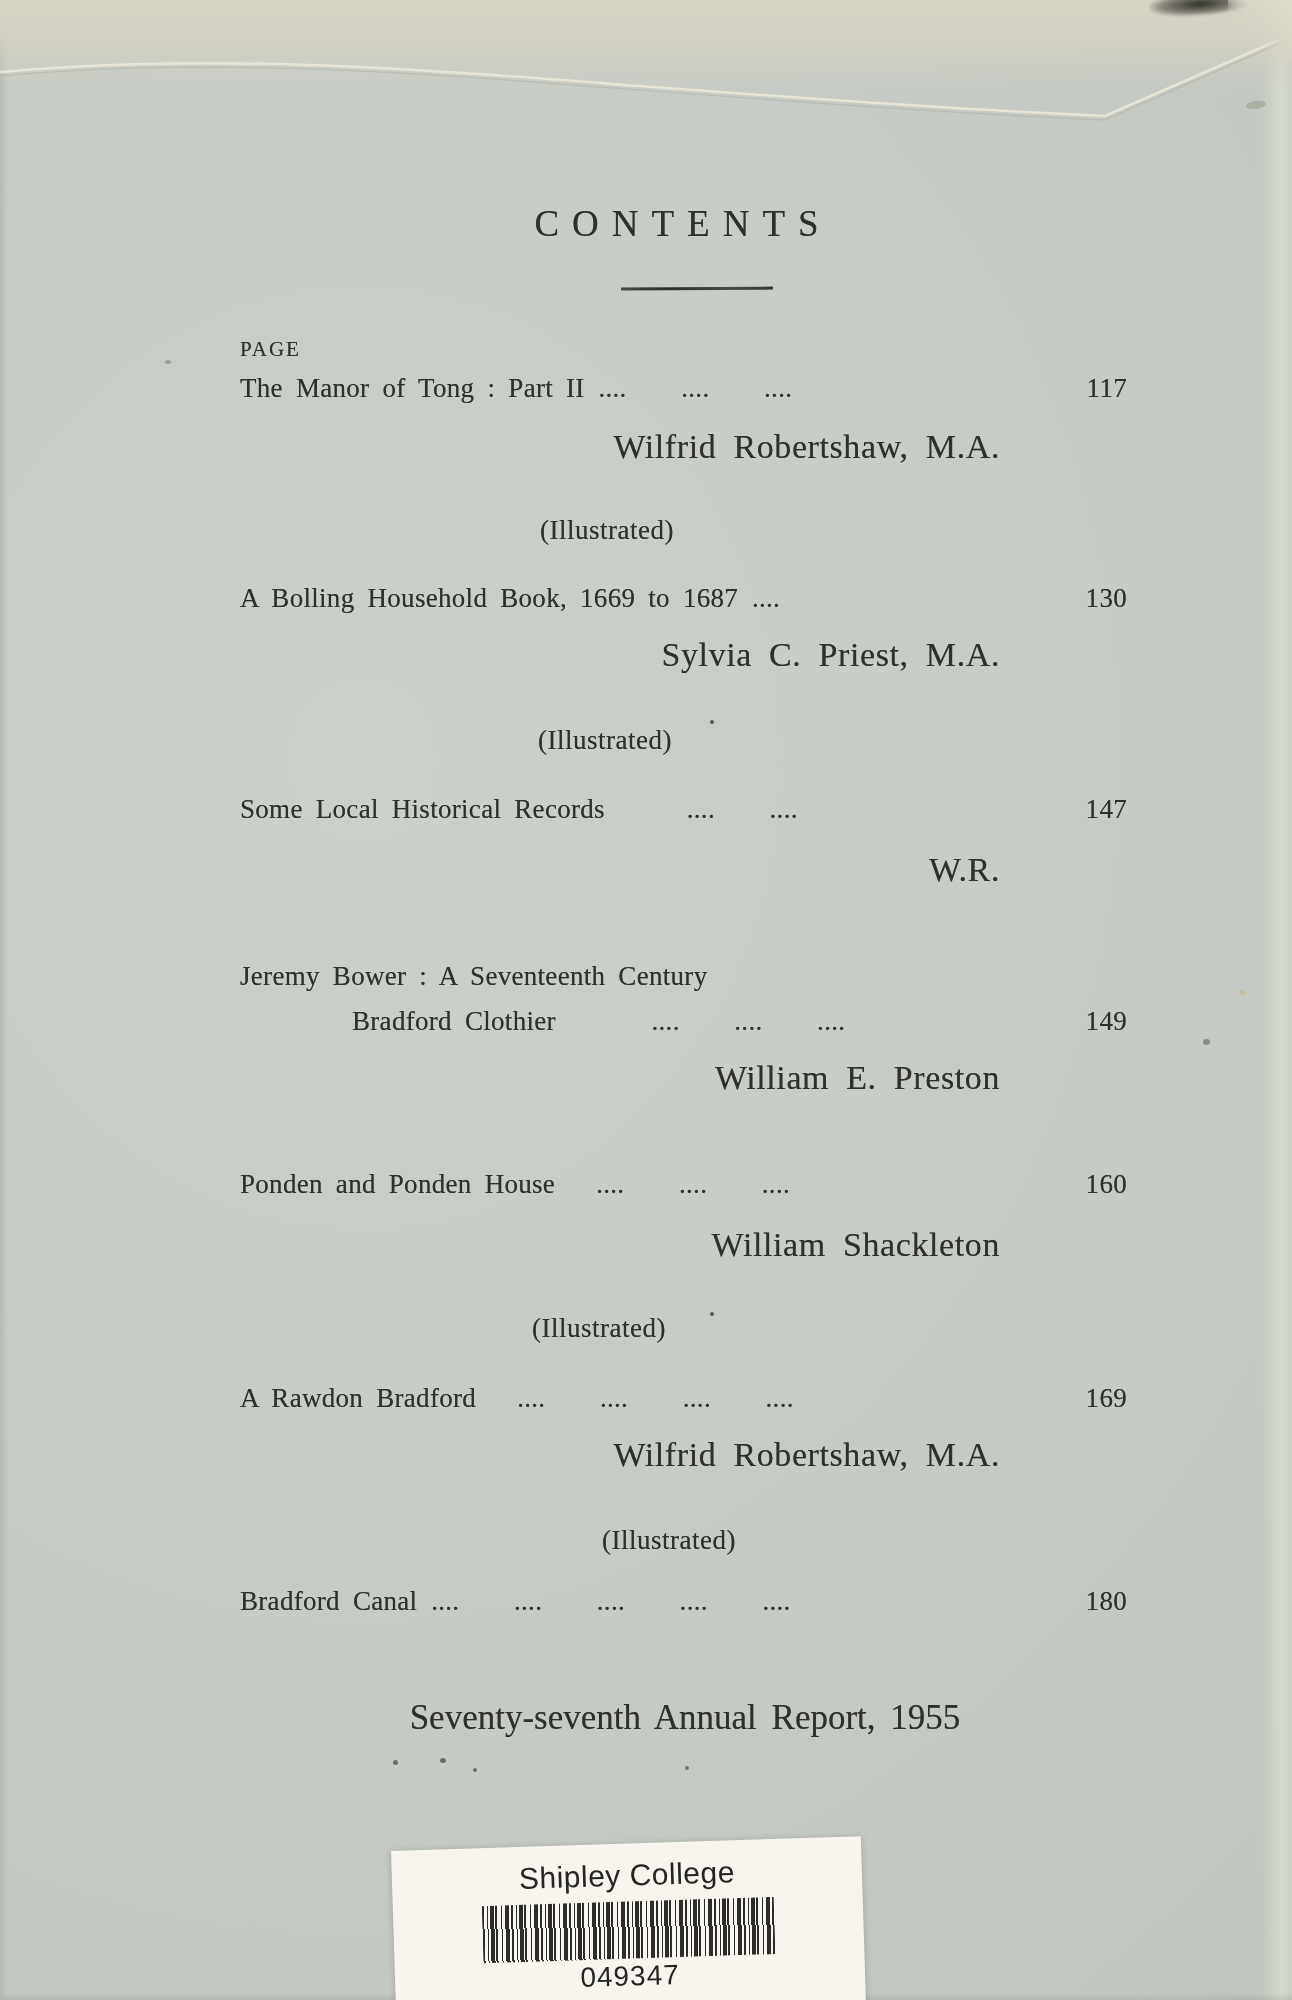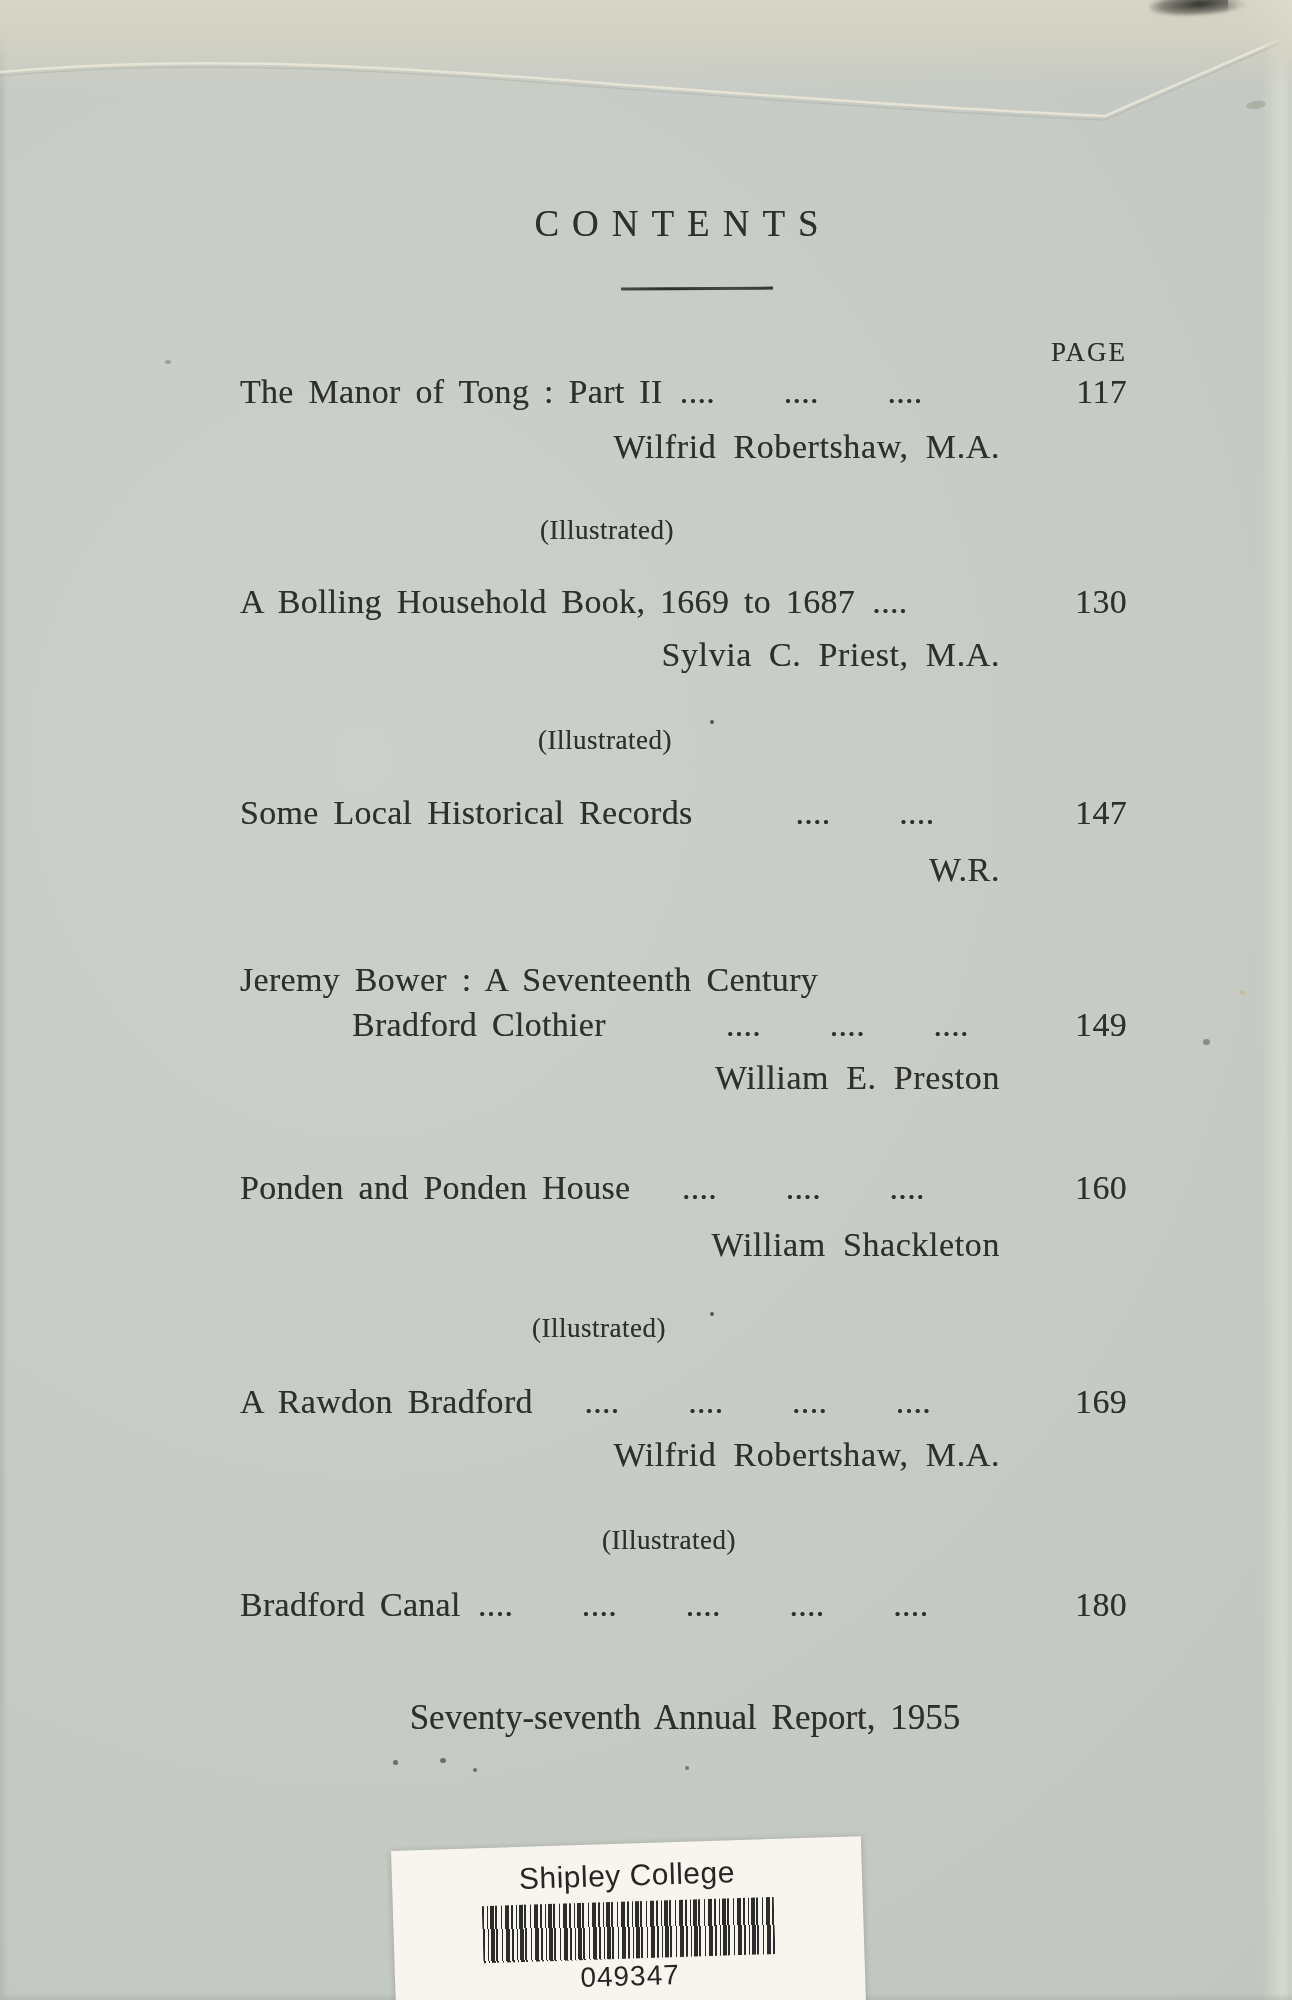--- a/index.html
+++ b/index.html
@@ -49,26 +49,26 @@
     transform:translateX(calc(-50% + 37px));
     font-size:37px;line-height:1;letter-spacing:13px;white-space:nowrap;
   }
   .title-rule{
     position:absolute;top:287px;left:621px;width:152px;height:3px;
     background:linear-gradient(90deg,#4a4b44,#2e2f2a 30%,#4a4b44 72%,#35362f);
     transform:rotate(-0.3deg);
   }
   .page-label{
     position:absolute;top:339px;left:240px;width:887px;
-    text-align:right;font-size:27px;line-height:1;letter-spacing:2px;
+    text-align:left;font-size:21px;line-height:1;letter-spacing:2px;
   }
   .row{
     position:absolute;left:240px;width:887px;
     display:flex;align-items:baseline;
-    font-size:34px;line-height:1;letter-spacing:.3px;word-spacing:6px;gap:28px;
+    font-size:27px;line-height:1;letter-spacing:.3px;word-spacing:6px;gap:28px;
   }
   .t{flex:1 1 auto;white-space:pre-wrap;}
   .t-indent{padding-left:112px;}
   .pg{flex:0 0 auto;}
   .author{
     position:absolute;left:240px;width:887px;box-sizing:border-box;
     padding-right:127px;text-align:right;
     font-size:34px;line-height:1;
     letter-spacing:.6px;word-spacing:8px;
   }

